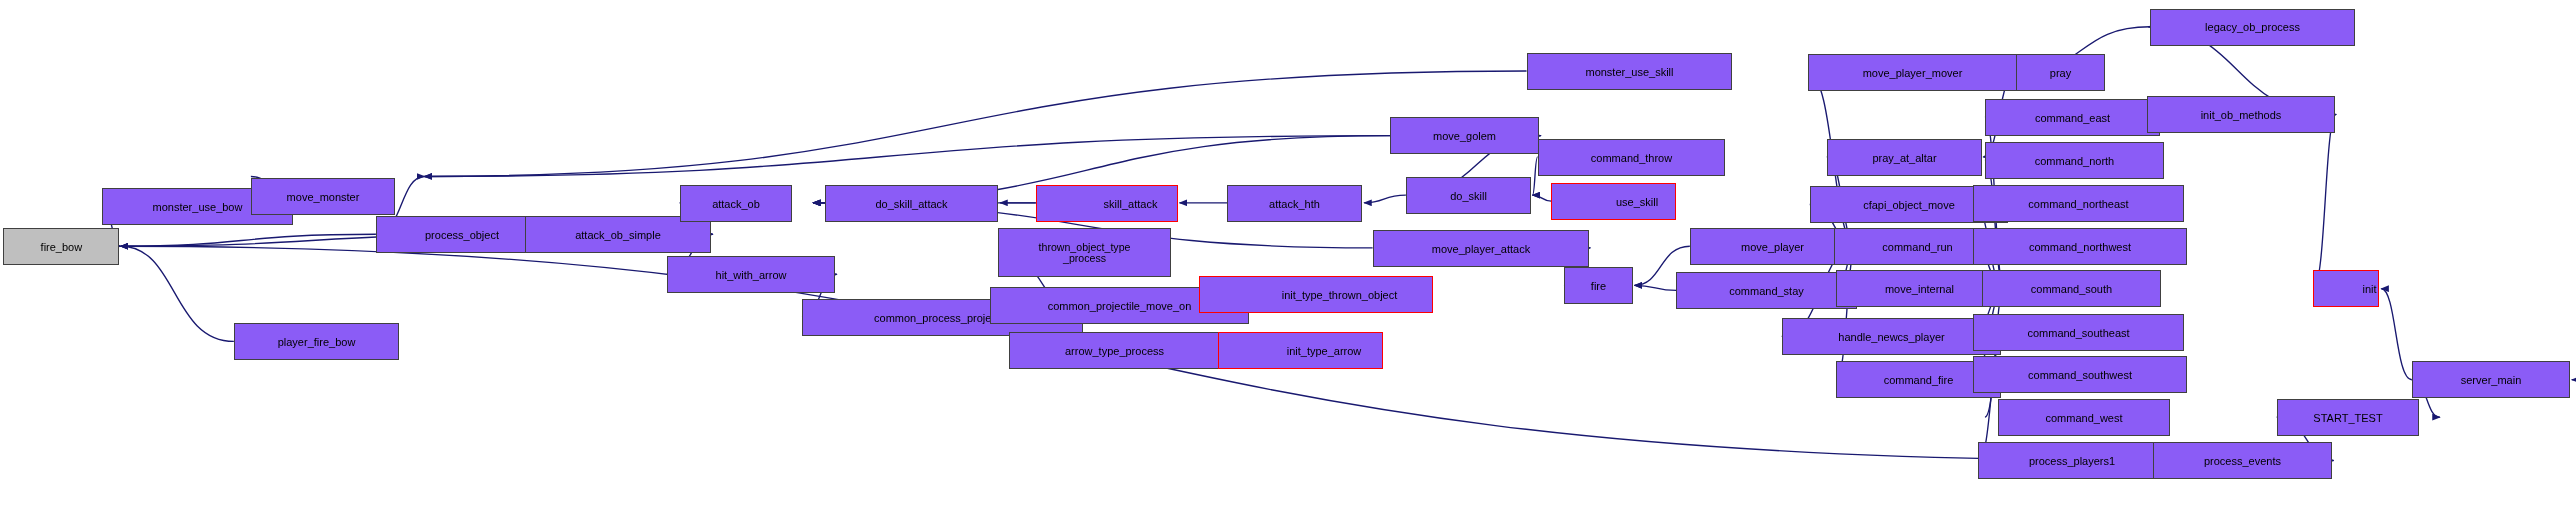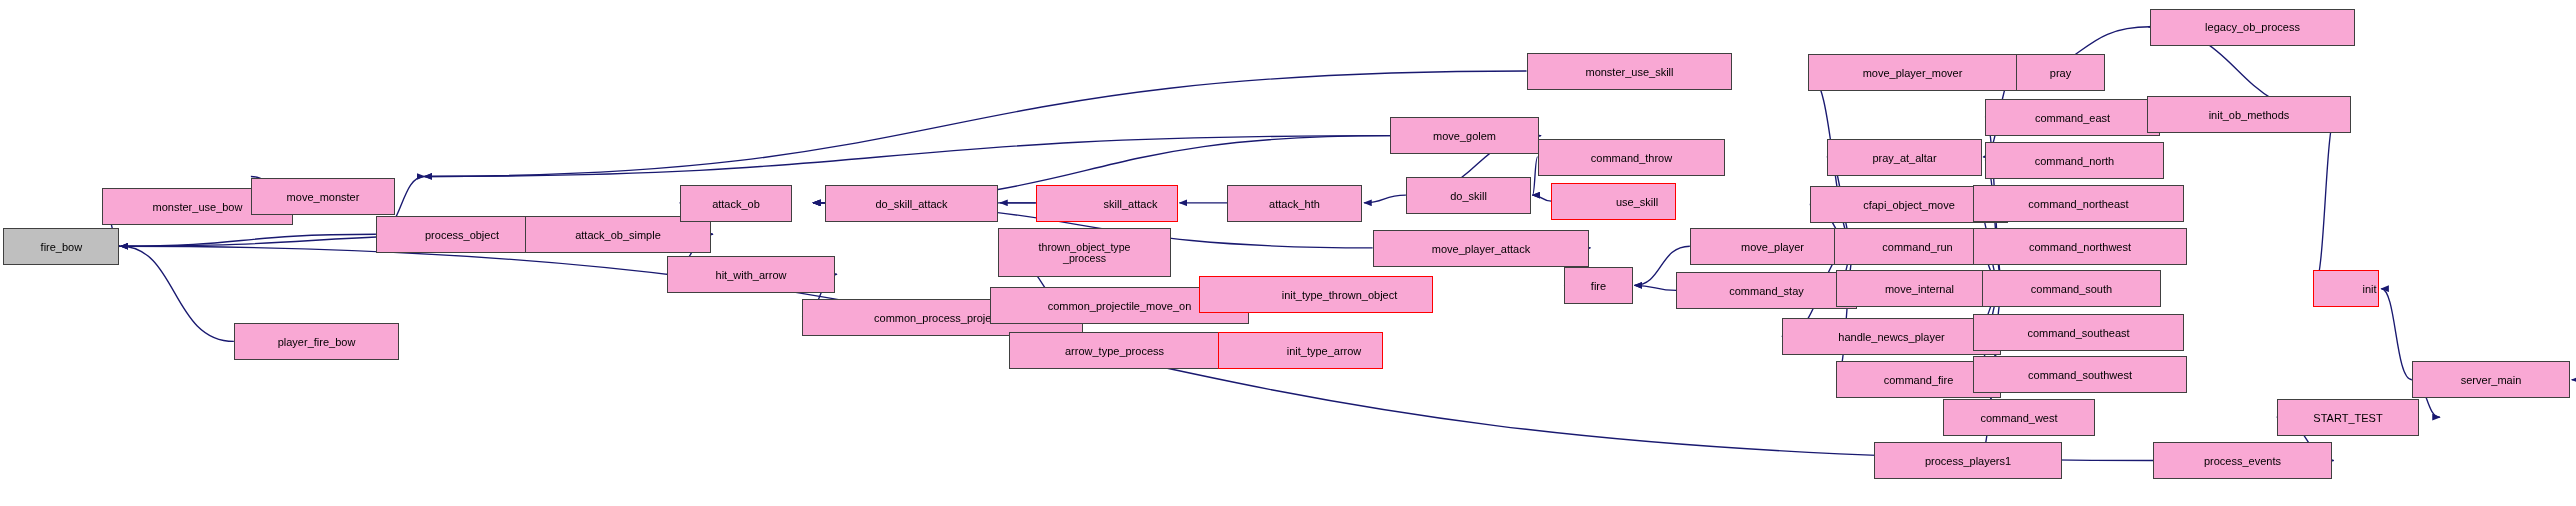--- a/index.html
+++ b/index.html
@@ -1,19 +1,19 @@
 <!DOCTYPE html>
 <html style="font-size:13.6px"><head>
 <meta charset="utf-8">
 <style>
   html,body{margin:0;padding:0;background:#ffffff;}
   #root{position:relative;width:2576px;height:506px;background:#ffffff;
         font-family:"Liberation Sans",sans-serif;overflow:hidden;}
   svg.edges{position:absolute;left:0;top:0;width:2576px;height:506px;pointer-events:none;}
-  .node{position:absolute;box-sizing:border-box;border:0.9px solid #404040;background:#f9a8d4;
+  .node{position:absolute;box-sizing:border-box;border:0.9px solid #404040;background:#8b5cf6;
         color:#000000;display:flex;align-items:center;justify-content:center;text-align:center;
         font-size:11px;line-height:12px;white-space:pre;}
   .node.root{background:#bfbfbf;border-color:#404040;}
   .node.red{border-color:#ff0000;border-width:0.9px;padding-left:47px;}
   .node.two{line-height:11px;font-size:10.6px;}
 </style>
 </head>
 <body>
 
 <div id="root">
@@ -118,23 +118,23 @@
       <div class="node" style="left: 1782px; top: 318px; width: 219px; height: 37px;">handle_newcs_player</div>
       <div class="node" style="left: 1836px; top: 361px; width: 165px; height: 37px;">command_fire</div>
       <div class="node" style="left: 2016px; top: 54px; width: 89px; height: 37px;">pray</div>
       <div class="node" style="left: 1985px; top: 99px; width: 175px; height: 37px;">command_east</div>
       <div class="node" style="left: 1985px; top: 142px; width: 179px; height: 37px;">command_north</div>
       <div class="node" style="left: 1973px; top: 185px; width: 211px; height: 37px;">command_northeast</div>
       <div class="node" style="left: 1973px; top: 228px; width: 214px; height: 37px;">command_northwest</div>
       <div class="node" style="left: 1982px; top: 270px; width: 179px; height: 37px;">command_south</div>
       <div class="node" style="left: 1973px; top: 314px; width: 211px; height: 37px;">command_southeast</div>
       <div class="node" style="left: 1973px; top: 356px; width: 214px; height: 37px;">command_southwest</div>
-      <div class="node" style="left: 1943px; top: 399px; width: 152px; height: 37px;">command_west</div>
-      <div class="node" style="left: 1874px; top: 442px; width: 188px; height: 37px;">process_players1</div>
+      <div class="node" style="left: 1998px; top: 399px; width: 172px; height: 37px;">command_west</div>
+      <div class="node" style="left: 1978px; top: 442px; width: 188px; height: 37px;">process_players1</div>
       <div class="node" style="left: 2150px; top: 8.5px; width: 205px; height: 37px;">legacy_ob_process</div>
-      <div class="node" style="left: 2147px; top: 96px; width: 204px; height: 37px;">init_ob_methods</div>
+      <div class="node" style="left: 2147px; top: 96px; width: 188px; height: 37px;">init_ob_methods</div>
       <div class="node" style="left: 2153px; top: 442px; width: 179px; height: 37px;">process_events</div>
       <div class="node" style="left: 2277px; top: 399px; width: 142px; height: 37px;">START_TEST</div>
       <div class="node red" style="left: 2313px; top: 270px; width: 66px; height: 37px;">init</div>
       <div class="node" style="left: 2412px; top: 361px; width: 158px; height: 37px;">server_main</div>
     </div>
 </div>
 
 
 </body></html>

